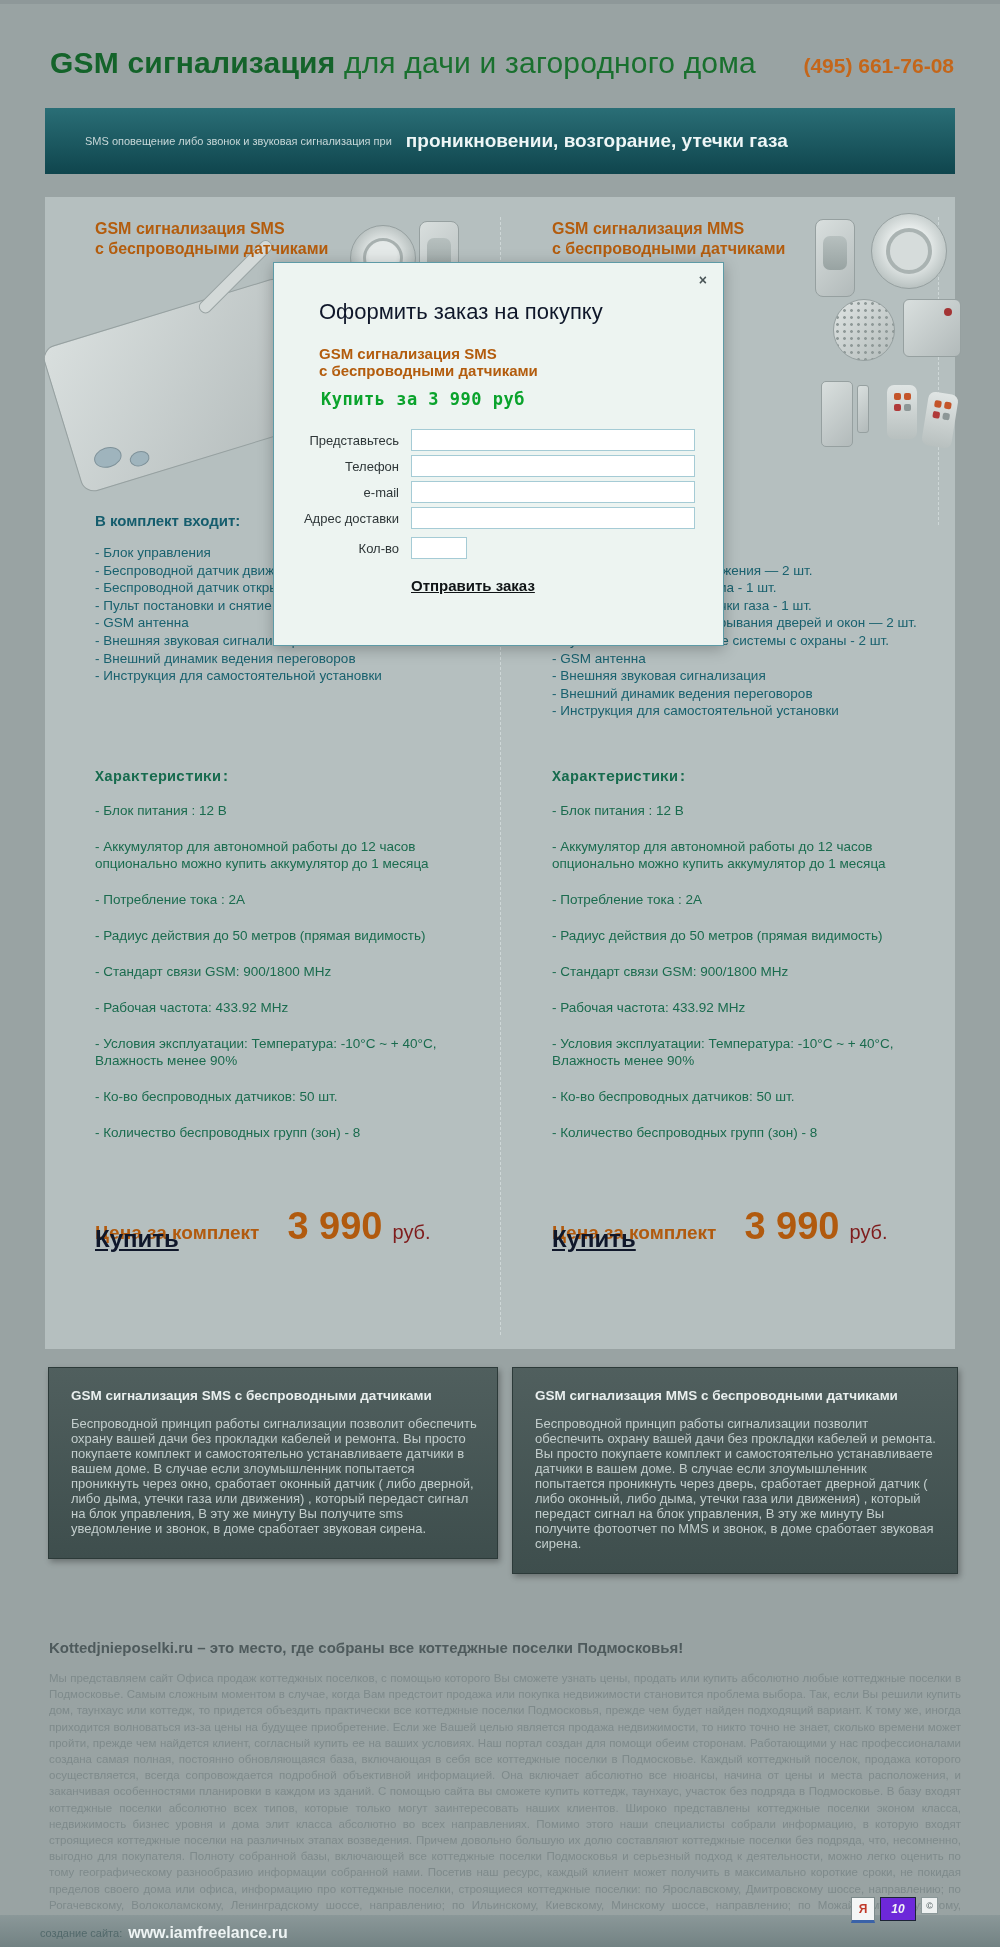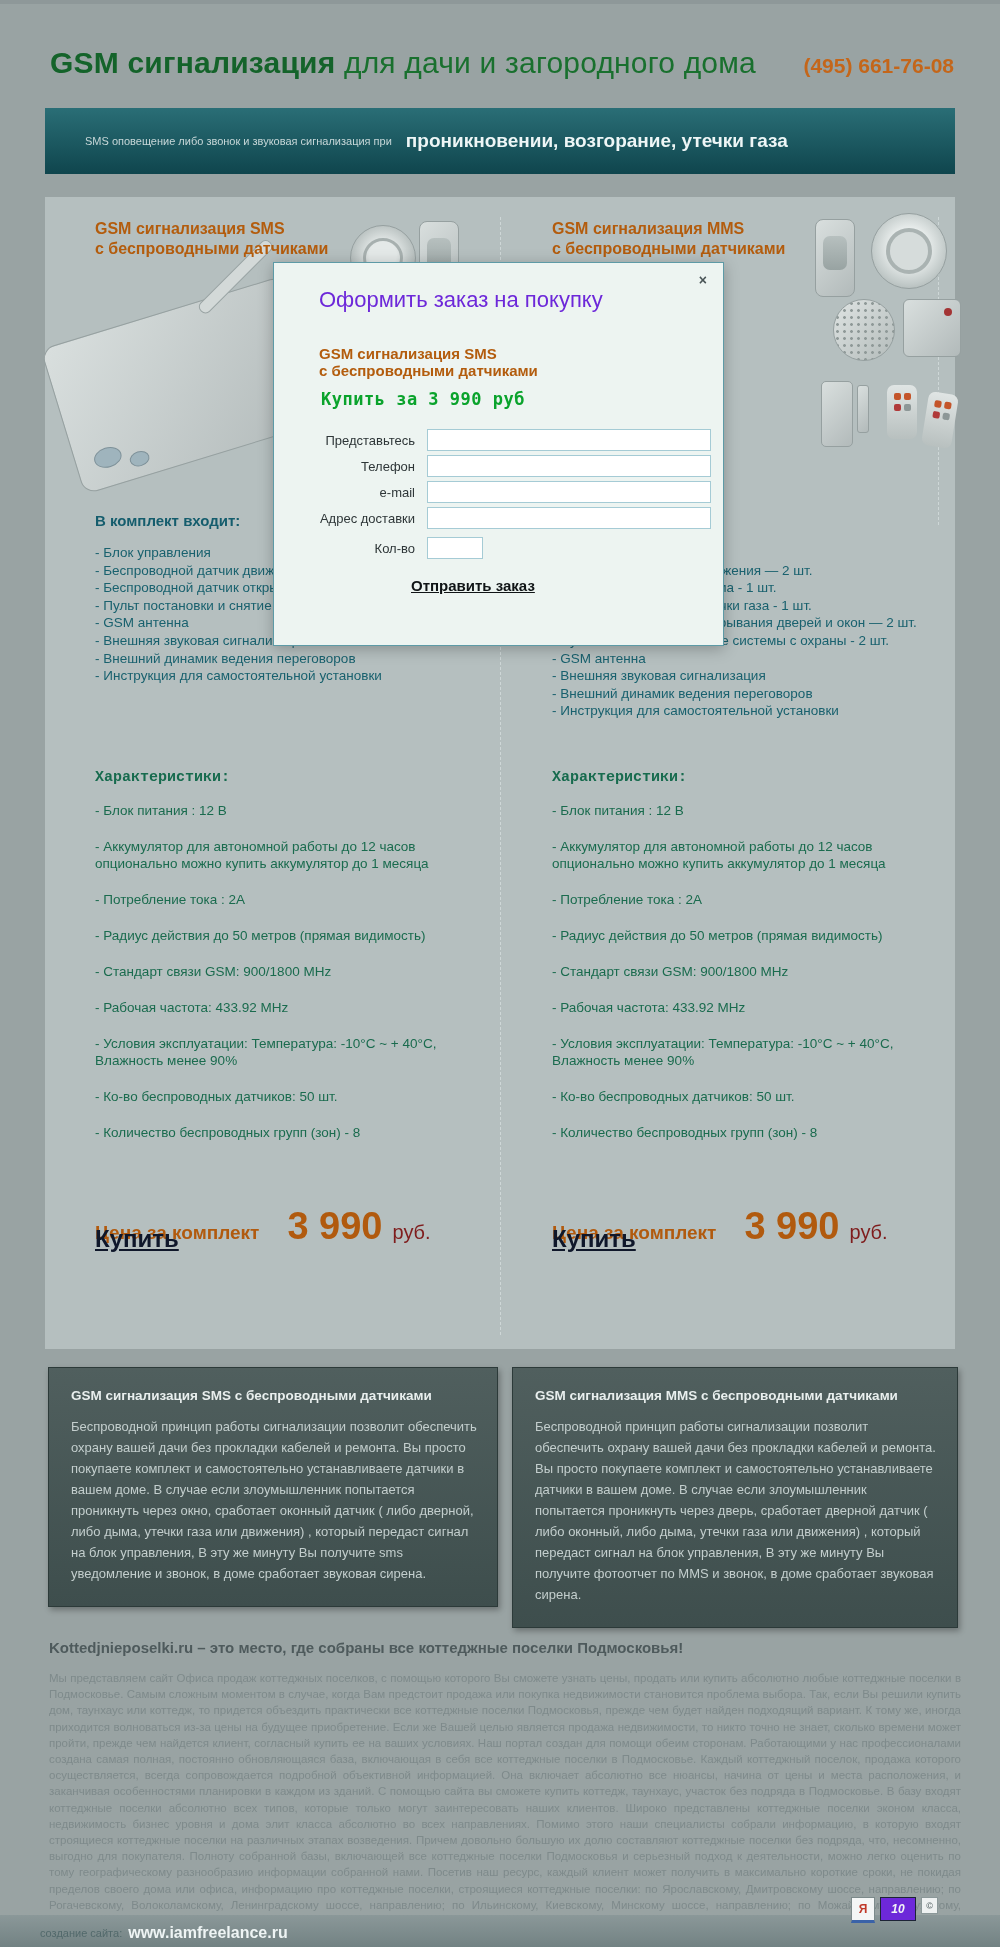--- a/index.html
+++ b/index.html
@@ -72,38 +72,38 @@
   .rem{width:30px;height:54px;border-radius:7px;background:linear-gradient(#e0e5e4,#b8c0bf);}
   .rem i{position:absolute;left:7px;top:8px;width:7px;height:7px;border-radius:2px;background:#c4552a;
      box-shadow:10px 0 0 #c4552a,0 11px 0 #b03a3a,10px 11px 0 #8d9797;}
   .rem1{left:842px;top:188px;}
   .rem2{left:880px;top:196px;transform:rotate(9deg);}
 
   
   .modal{left:273px;top:258px;width:449px;height:382px;background:#edf4f1;
          border:1px solid #5d9aa6;box-shadow:0 3px 14px rgba(0,0,0,.25);z-index:20;}
   .m-close{top:10px;right:16px;font-size:14px;font-weight:bold;color:#4a5557;cursor:pointer;line-height:14px;}
-  .m-title{top:24px;left:45px;font-size:22px;color:#6d28d9;text-align:center;}
+  .m-title{top:36px;left:45px;font-size:22px;color:#0f172a;text-align:center;}
   .m-product{top:82px;left:45px;font-size:15px;font-weight:bold;color:#b35c0d;line-height:17px;white-space:pre-line;}
   .m-buy{top:126px;left:47px;font-size:17px;font-weight:bold;color:#0aa32c;
          font-family:"DejaVu Sans Mono","Liberation Mono",monospace;letter-spacing:.5px;}
-  .m-form{top:166px;left:16px;width:453px;}
+  .m-form{top:166px;left:0;width:453px;}
   .mrow{display:flex;align-items:center;margin-bottom:4px;}
   .mrow label{width:125px;text-align:right;margin-right:12px;font-size:13px;color:#2e3638;}
   .mrow input{width:278px;height:18px;border:1px solid #a5cbd5;background:#fff;outline:none;font-size:13px;}
   .mrow.qty{margin-top:8px;}
   .mrow.qty input{width:50px;}
   .m-submit{top:314px;left:137px;font-size:15px;font-weight:bold;color:#101416;
             text-decoration:underline;cursor:pointer;}
 
   
   .ibox{top:1363px;background:linear-gradient(#505f5e,#3e4e4d);border:1px solid #2c3a39;
         box-shadow:2px 3px 6px rgba(0,0,0,.3);color:#c3cecd;padding:20px 20px 22px 22px;box-sizing:border-box;}
   .ibox h3{margin:0 0 13px 0;font-size:13.5px;color:#e9efee;}
-  .ibox p{margin:0;font-size:13px;line-height:21px;}
+  .ibox p{margin:0;font-size:13px;line-height:15px;}
   .ib-l{left:48px;width:450px;}
   .ib-r{left:512px;width:446px;}
 
   
   .f-head{top:1635px;left:49px;font-size:15px;font-weight:bold;color:#4e5a5c;}
   .f-body{top:1666px;left:49px;width:912px;font-size:11.5px;line-height:16.2px;color:#7e8a8b;text-align:justify;}
   .strip{top:1911px;left:0;width:1000px;height:36px;background:linear-gradient(#8b9899,#6f7f80);
          display:flex;align-items:center;}
   .strip .cl{margin-left:40px;font-size:11px;color:#52696b;}
   .strip .cu{margin-left:6px;font-size:16px;font-weight:bold;color:#eef4f4;cursor:pointer;}

